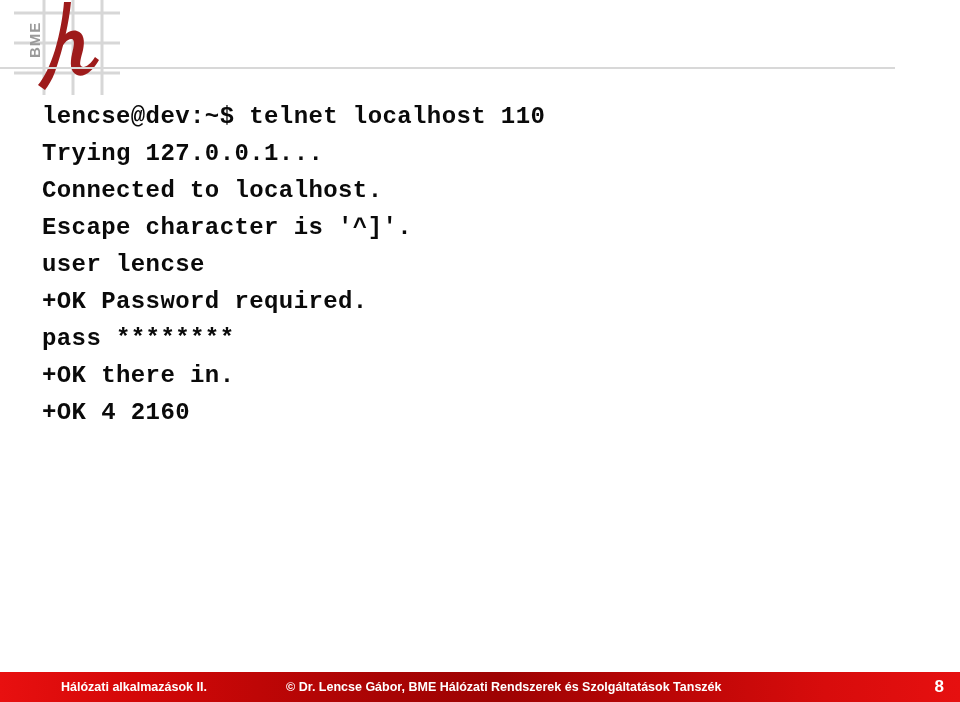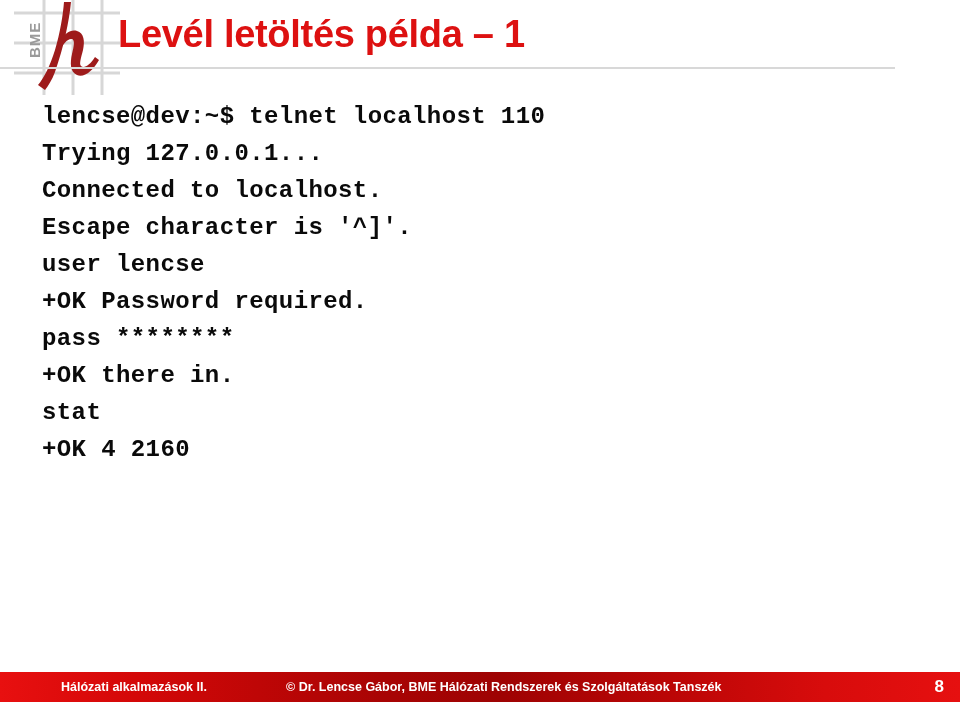--- a/index.html
+++ b/index.html
@@ -151,35 +151,33 @@
         <path d="M57 2 C55 22, 50 46, 41 72 C38 80, 34 86, 31 90 L24 85
                  C30 78, 36 66, 41 50 C46 33, 49 15, 50 2 Z"></path>
         <path d="M44 42 C50 34, 57 29, 63 31 C70 33, 71 41, 69 50
                  C67 58, 65 64, 67 66 C70 69, 76 65, 81 57
                  L85 60 C79 71, 70 78, 63 75 C56 72, 56 63, 58 54
                  C60 46, 61 40, 58 39 C54 38, 49 44, 45 51 Z"></path>
       </g>
     </svg>
   </div>
 
-  <div id="page-title">Levél letöltés példa – 1</div>
 
   <div id="header-rule"></div>
 </div>
 
 <div id="terminal">
   <div class="term-line">lencse@dev:~$ telnet localhost 110</div>
   <div class="term-line">Trying 127.0.0.1...</div>
   <div class="term-line">Connected to localhost.</div>
   <div class="term-line">Escape character is '^]'.</div>
   <div class="term-line">user lencse</div>
   <div class="term-line">+OK Password required.</div>
   <div class="term-line">pass ********</div>
   <div class="term-line">+OK there in.</div>
-  <div class="term-line">stat</div>
   <div class="term-line">+OK 4 2160</div>
 </div>
 
 <div id="footer">
   <div id="footer-top-edge"></div>
   <div id="footer-band"></div>
   <div class="footer-text" id="footer-left">Hálózati alkalmazások II.</div>
   <div class="footer-text" id="footer-center">©  Dr. Lencse Gábor, BME Hálózati Rendszerek és Szolgáltatások Tanszék</div>
   <div class="footer-text" id="footer-page">8</div>
 </div>

